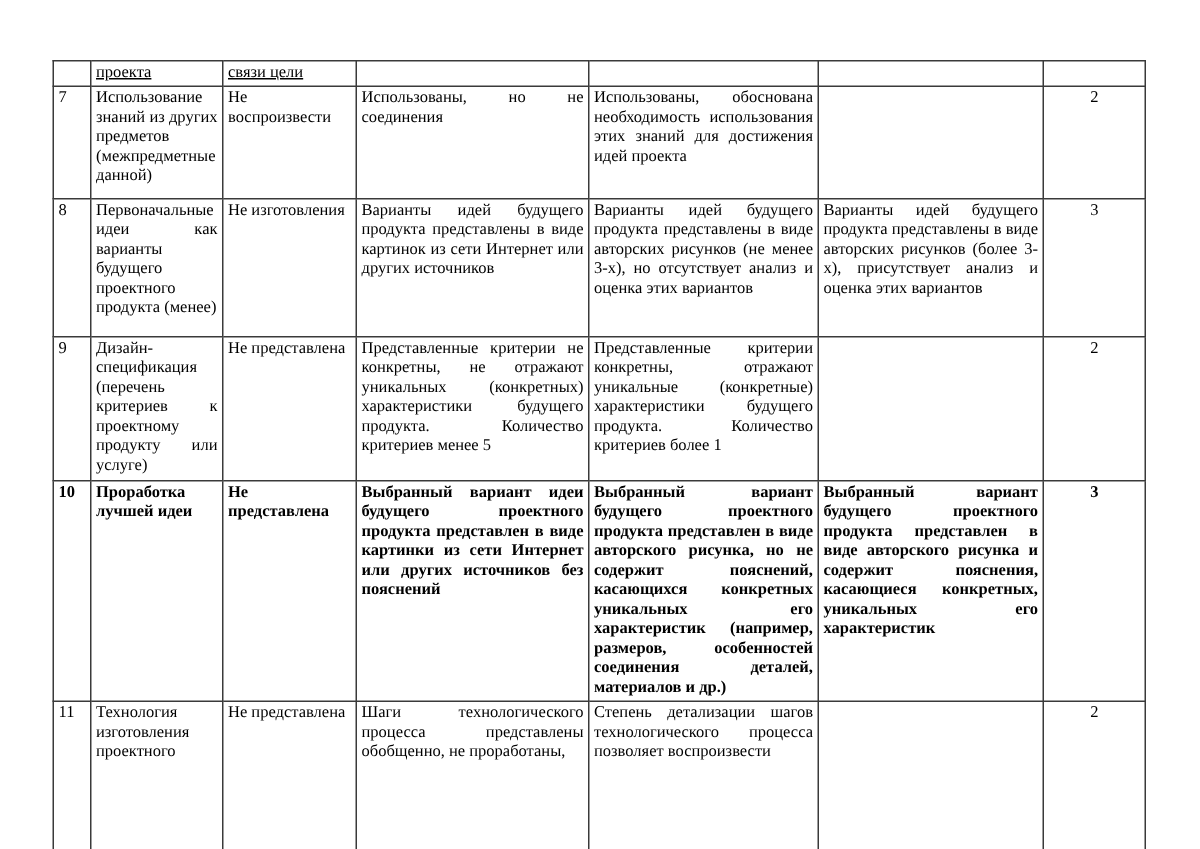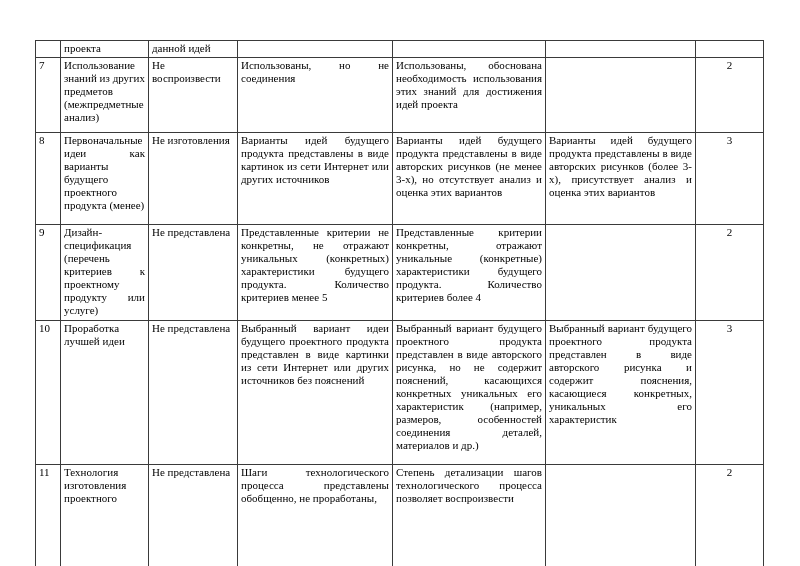--- a/index.html
+++ b/index.html
@@ -33,75 +33,75 @@
     vertical-align: top;
     padding: 1px 3px 2px 3px;
     overflow: hidden;
     word-wrap: break-word;
   }
   td.num   { text-align: left; }
   td.desc  { text-align: justify; }
   td.score { text-align: center; }
 
   
-  tbody tr:nth-child(1) { height: 15px;  }
+  tbody tr:nth-child(1) { height: 15px; text-decoration: underline;  }
   tbody tr:nth-child(2) { height: 75px;  }
   tbody tr:nth-child(3) { height: 92px;  }
   tbody tr:nth-child(4) { height: 96px;  }
-  tbody tr:nth-child(5) { height: 144px; }
+  tbody tr:nth-child(5) { height: 144px; font-weight: bold; }
   tbody tr:nth-child(6) { height: 112px; }
 </style>
 </head>
 <body>
 
 <div class="page">
   <table class="rubric">
     <colgroup>
       <col style="width:25px">
       <col style="width:88px">
       <col style="width:89px">
       <col style="width:155px">
       <col style="width:153px">
       <col style="width:150px">
       <col style="width:68px">
     </colgroup>
     <tbody>
         <tr>
           <td class="num"></td>
           <td class="desc">проекта</td>
-          <td class="desc">данной идей</td>
+          <td class="desc">связи цели</td>
           <td class="desc"></td>
           <td class="desc"></td>
           <td class="desc"></td>
           <td class="score"></td>
         </tr>
         <tr>
           <td class="num">7</td>
-          <td class="desc">Использование знаний из других предметов (межпредметные анализ)</td>
+          <td class="desc">Использование знаний из других предметов (межпредметные данной)</td>
           <td class="desc">Не воспроизвести</td>
           <td class="desc">Использованы, но не соединения</td>
           <td class="desc">Использованы, обоснована необходимость использования этих знаний для достижения идей проекта</td>
           <td class="desc"></td>
           <td class="score">2</td>
         </tr>
         <tr>
           <td class="num">8</td>
           <td class="desc">Первоначальные идеи как варианты будущего проектного продукта (менее)</td>
           <td class="desc">Не изготовления</td>
           <td class="desc">Варианты идей будущего продукта представлены в виде картинок из сети Интернет или других источников</td>
           <td class="desc">Варианты идей будущего продукта представлены в виде авторских рисунков (не менее 3-х), но отсутствует анализ и оценка этих вариантов</td>
           <td class="desc">Варианты идей будущего продукта представлены в виде авторских рисунков (более 3-х), присутствует анализ и оценка этих вариантов</td>
           <td class="score">3</td>
         </tr>
         <tr>
           <td class="num">9</td>
           <td class="desc">Дизайн-спецификация (перечень критериев к проектному продукту или услуге)</td>
           <td class="desc">Не представлена</td>
           <td class="desc">Представленные критерии не конкретны, не отражают уникальных (конкретных) характеристики будущего продукта. Количество критериев менее 5</td>
-          <td class="desc">Представленные критерии конкретны, отражают уникальные (конкретные) характеристики будущего продукта. Количество критериев более 4</td>
+          <td class="desc">Представленные критерии конкретны, отражают уникальные (конкретные) характеристики будущего продукта. Количество критериев более 1</td>
           <td class="desc"></td>
           <td class="score">2</td>
         </tr>
         <tr>
           <td class="num">10</td>
           <td class="desc">Проработка лучшей идеи</td>
           <td class="desc">Не представлена</td>
           <td class="desc">Выбранный вариант идеи будущего проектного продукта представлен в виде картинки из сети Интернет или других источников без пояснений</td>
           <td class="desc">Выбранный вариант будущего проектного продукта представлен в виде авторского рисунка, но не содержит пояснений, касающихся конкретных уникальных его характеристик (например, размеров, особенностей соединения деталей, материалов и др.)</td>
           <td class="desc">Выбранный вариант будущего проектного продукта представлен в виде авторского рисунка и содержит пояснения, касающиеся конкретных, уникальных его характеристик</td>

